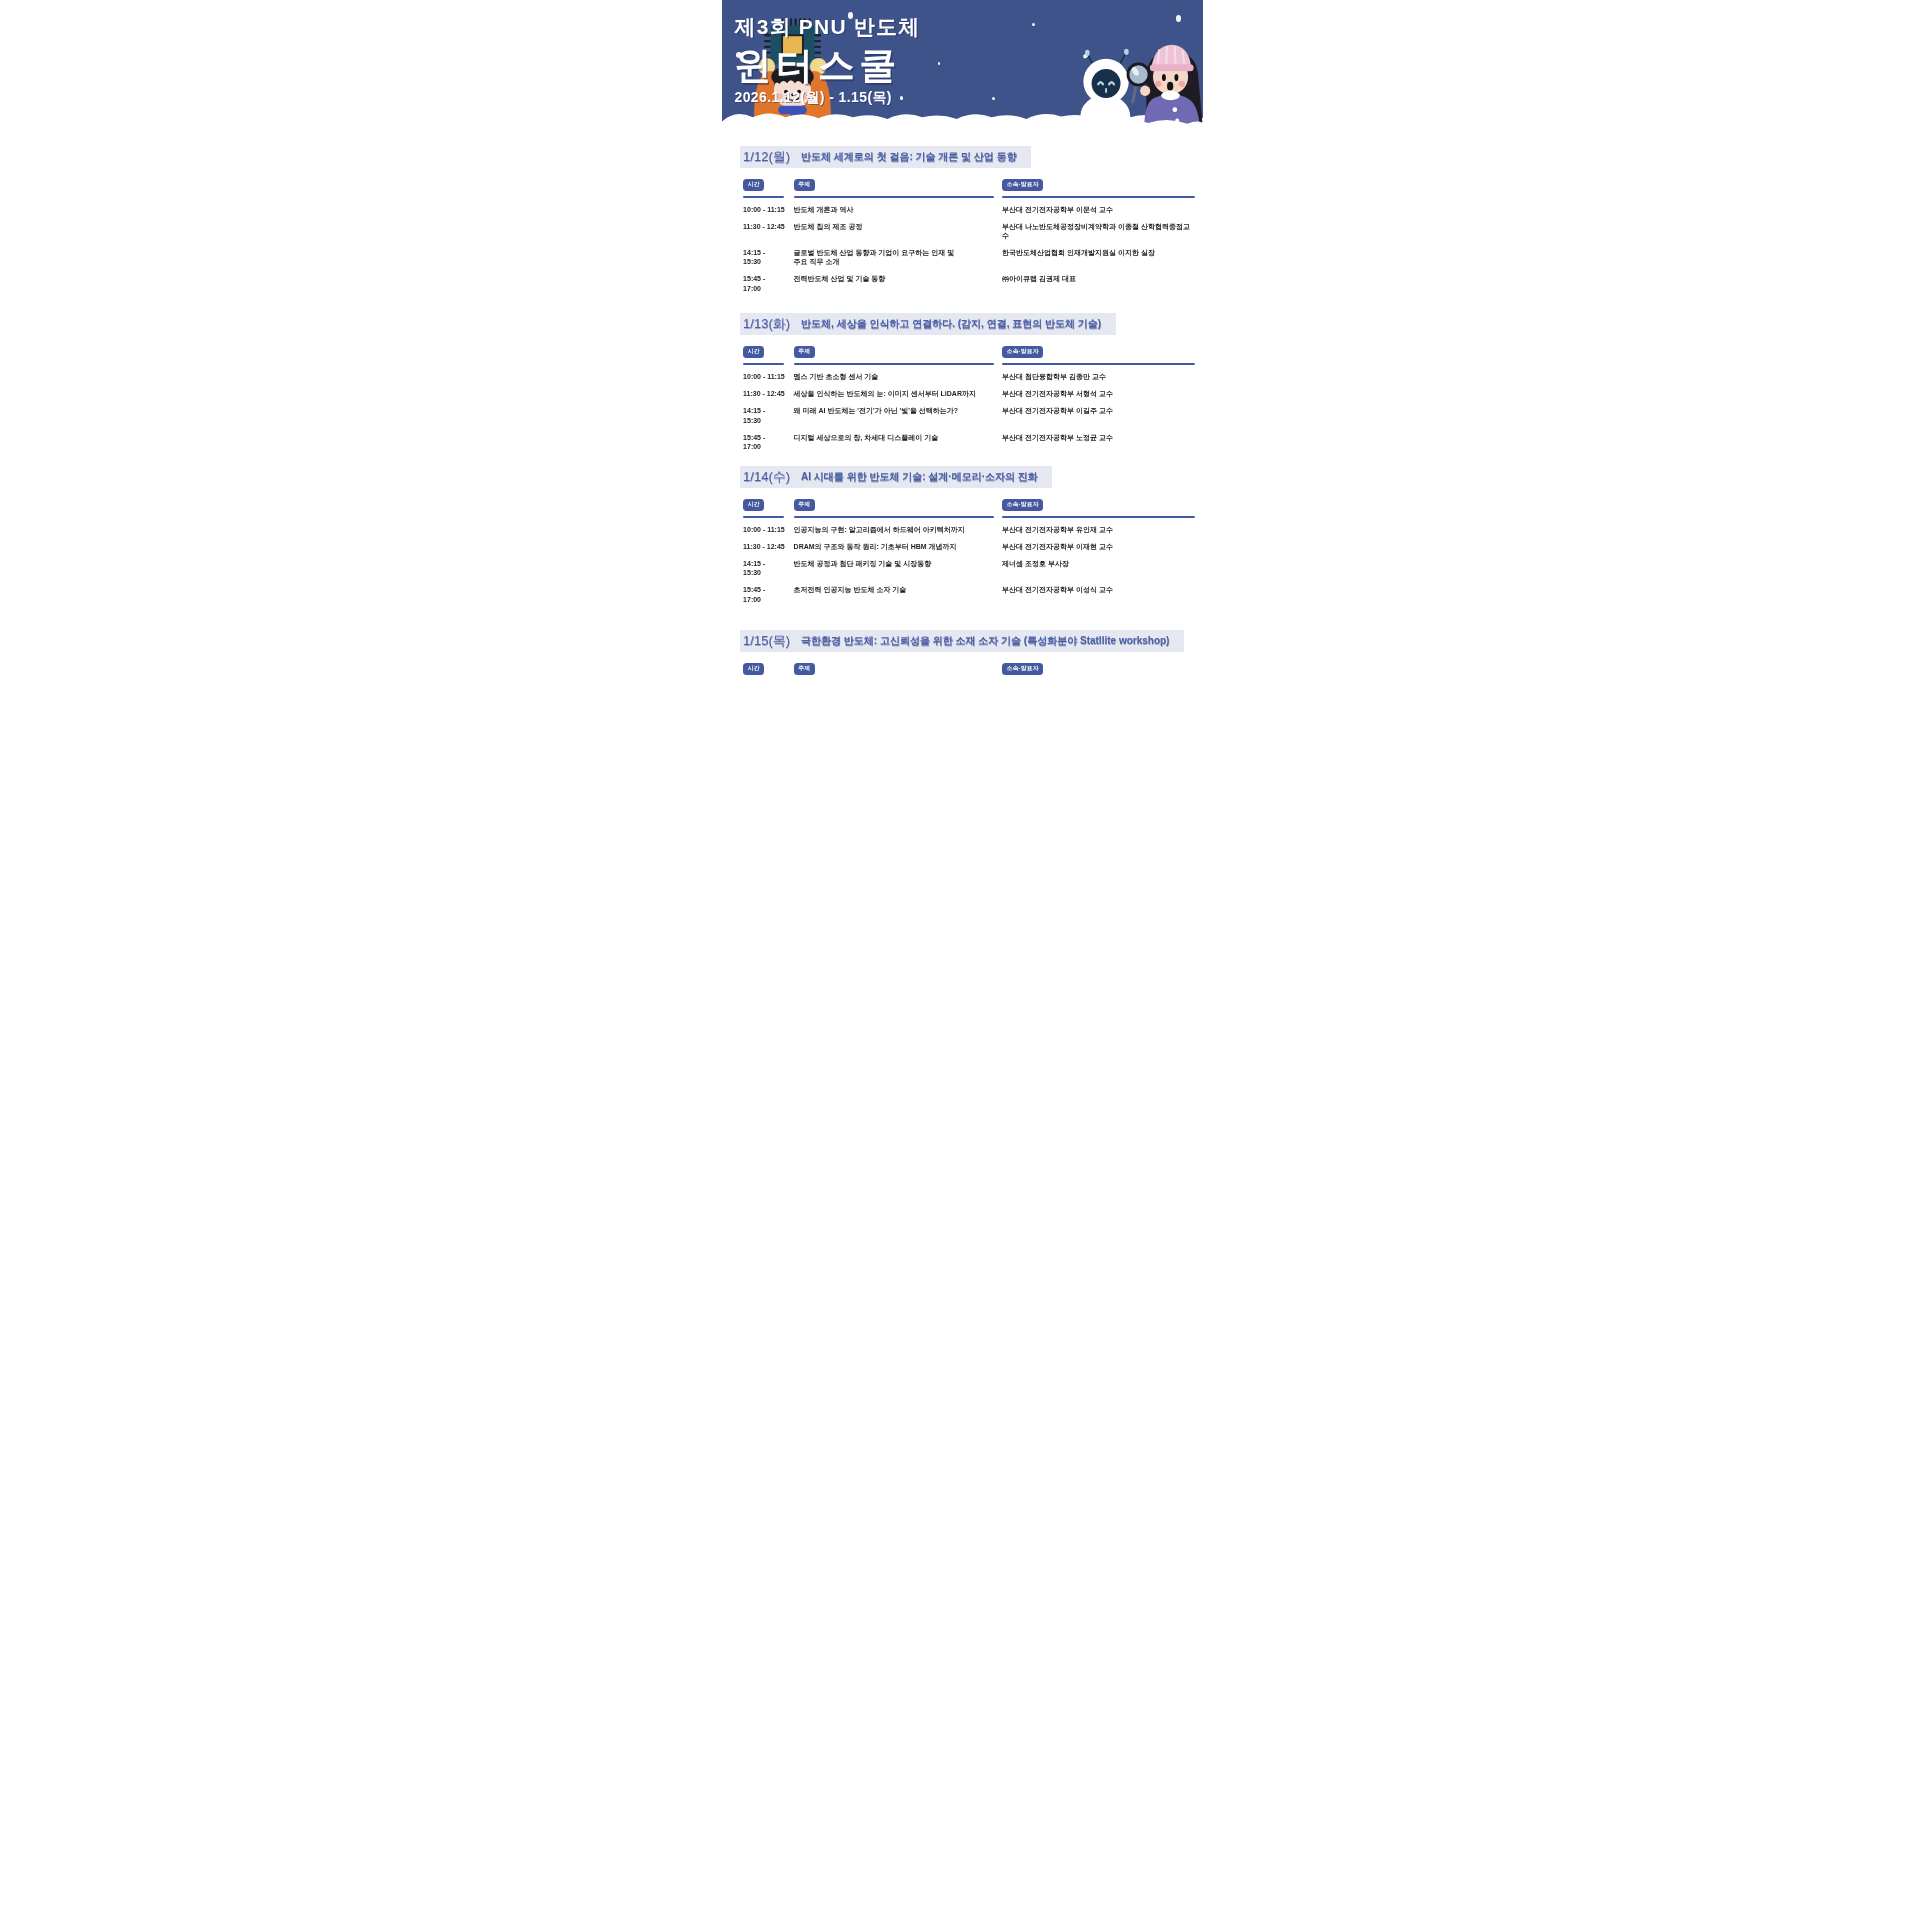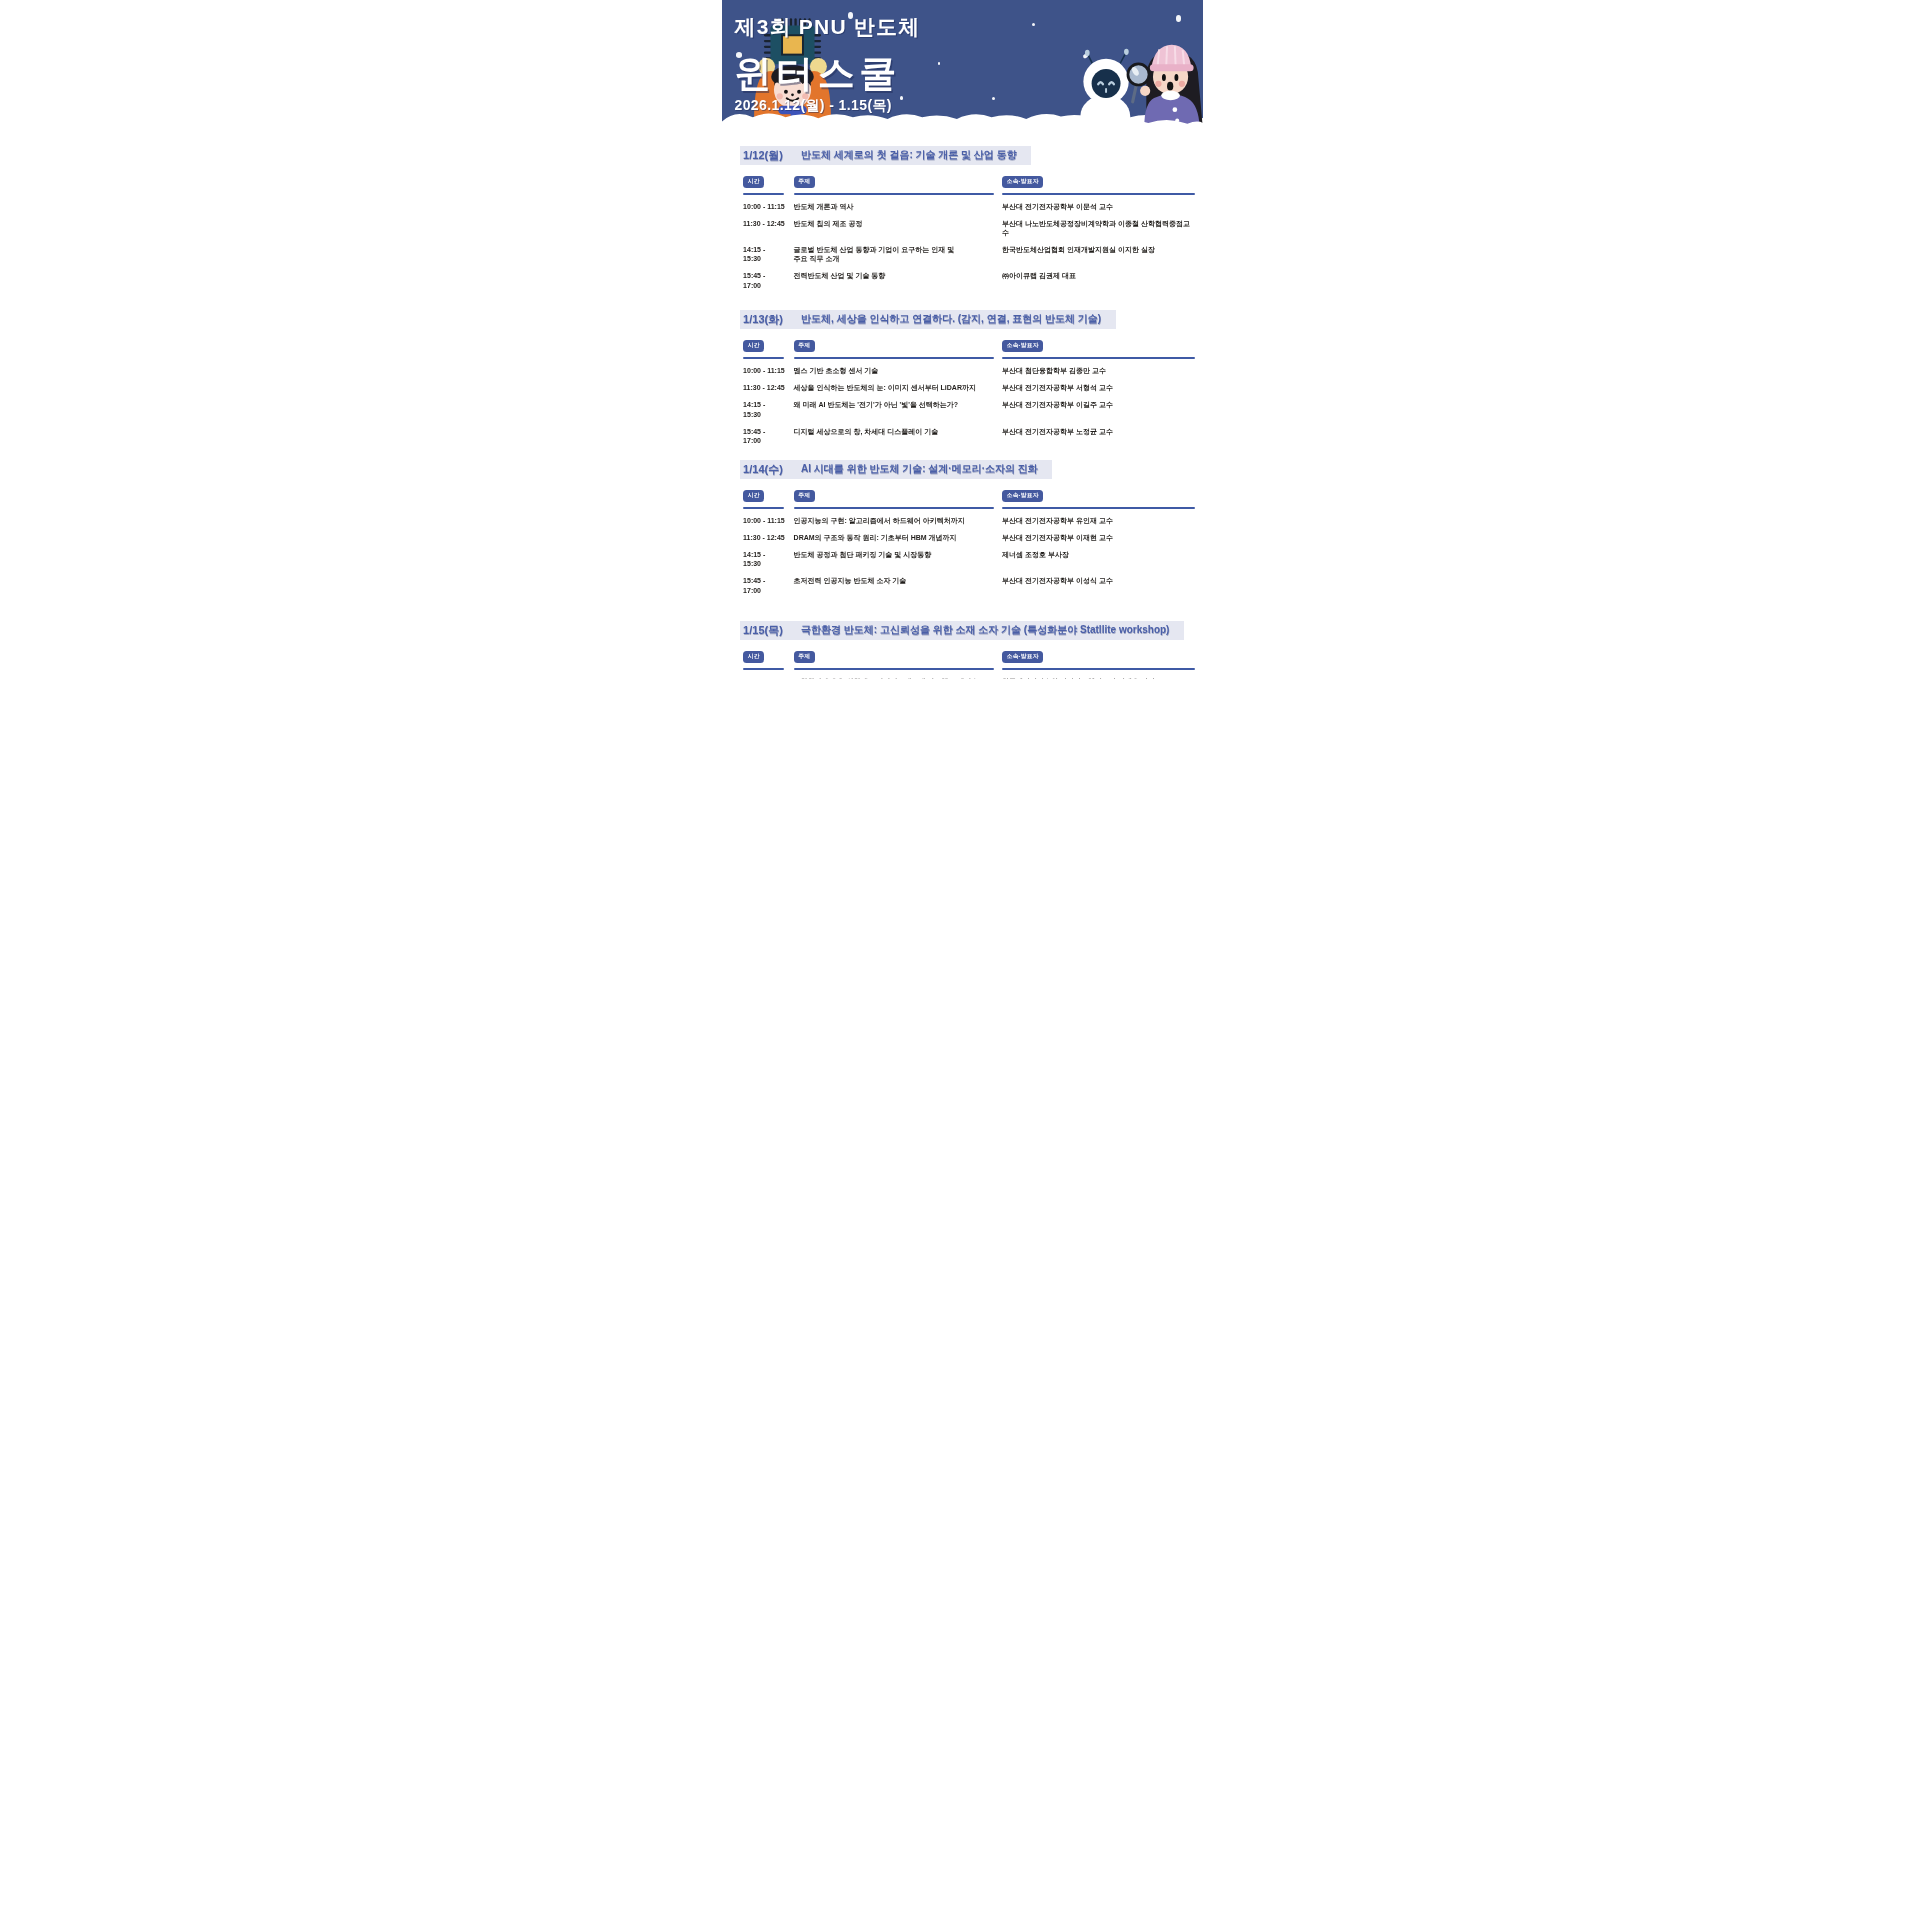--- a/index.html
+++ b/index.html
@@ -4,31 +4,31 @@
 <style>
   html,body{margin:0;padding:0;background:#ffffff;}
   body{display:flex;justify-content:center;font-family:"Liberation Sans", sans-serif;}
   .poster{position:relative;width:481px;height:679px;background:#ffffff;overflow:hidden;}
 
   
   .header{position:relative;height:128px;background:#3e5389;overflow:hidden;}
   .snow-dot{position:absolute;background:#fdfeff;border-radius:50%;opacity:.95;}
   .title-block{position:absolute;top:14.6px;left:0;right:0;text-align:left;padding-left:13px;color:#fff;z-index:3;}
   .t1{font-size:21px;font-weight:bold;letter-spacing:1.2px;line-height:1.1;text-shadow:1.2px 1.2px 0 rgba(27,40,84,.45);}
-  .t2{font-size:37px;font-weight:bold;letter-spacing:4.6px;line-height:1.02;margin-top:17px;text-shadow:1.5px 1.9px 0 rgba(27,40,84,.45);}
+  .t2{font-size:37px;font-weight:bold;letter-spacing:4.6px;line-height:1.02;margin-top:9px;text-shadow:1.5px 1.9px 0 rgba(27,40,84,.45);}
   .hdate{font-size:14px;font-weight:bold;letter-spacing:0.4px;margin-top:4.6px;text-shadow:0.8px 1.2px 0 rgba(27,40,84,.45);}
   .snow-wave{position:absolute;left:0;bottom:-0.8px;width:100%;height:25px;z-index:4;}
   .illu-left{position:absolute;left:22.3px;bottom:-2.3px;width:97px;height:116px;z-index:2;}
   .illu-right{position:absolute;right:0;bottom:-2.3px;width:129px;height:90px;z-index:5;}
 
   
   .content{padding:0 7.7px 0 21.6px;}
   .day-band{display:inline-flex;align-items:center;background:#e5e7f1;margin-left:-3.5px;
             padding:1.9px 14.6px 2.3px 3.5px;min-height:13px;box-sizing:border-box;}
-  .day-date{flex:0 0 58px;font-size:11px;font-weight:bold;color:#4a5fa8;text-shadow:0.4px 0.6px 0 rgba(40,55,110,.35);}
+  .day-date{flex:0 0 58px;font-size:13px;font-weight:normal;color:#4a5fa8;text-shadow:0.4px 0.6px 0 rgba(40,55,110,.35);}
   .day-title{font-size:10px;font-weight:bold;color:#4a5fa8;white-space:nowrap;text-shadow:0.4px 0.6px 0 rgba(40,55,110,.35);}
   .day-0{margin-top:17.7px;}.day-1{margin-top:20.4px;}.day-2{margin-top:15px;}.day-3{margin-top:26px;}
   .sgrid{display:grid;grid-template-columns:42px 200px 1fr;column-gap:8.5px;}
   .table-head{margin-top:10.8px;}
   .pill{display:inline-block;background:#44599f;color:#ffffff;font-size:5.8px;font-weight:bold;
         padding:1.5px 4.6px 1.9px;border-radius:3.5px;letter-spacing:0.2px;}
   .rules{margin-top:4.6px;}
   .rule{height:2.3px;background:#3f5aa5;border-radius:1.2px;}
   .rule-time{width:97%;}
   .rows{margin-top:7px;row-gap:8px;}

